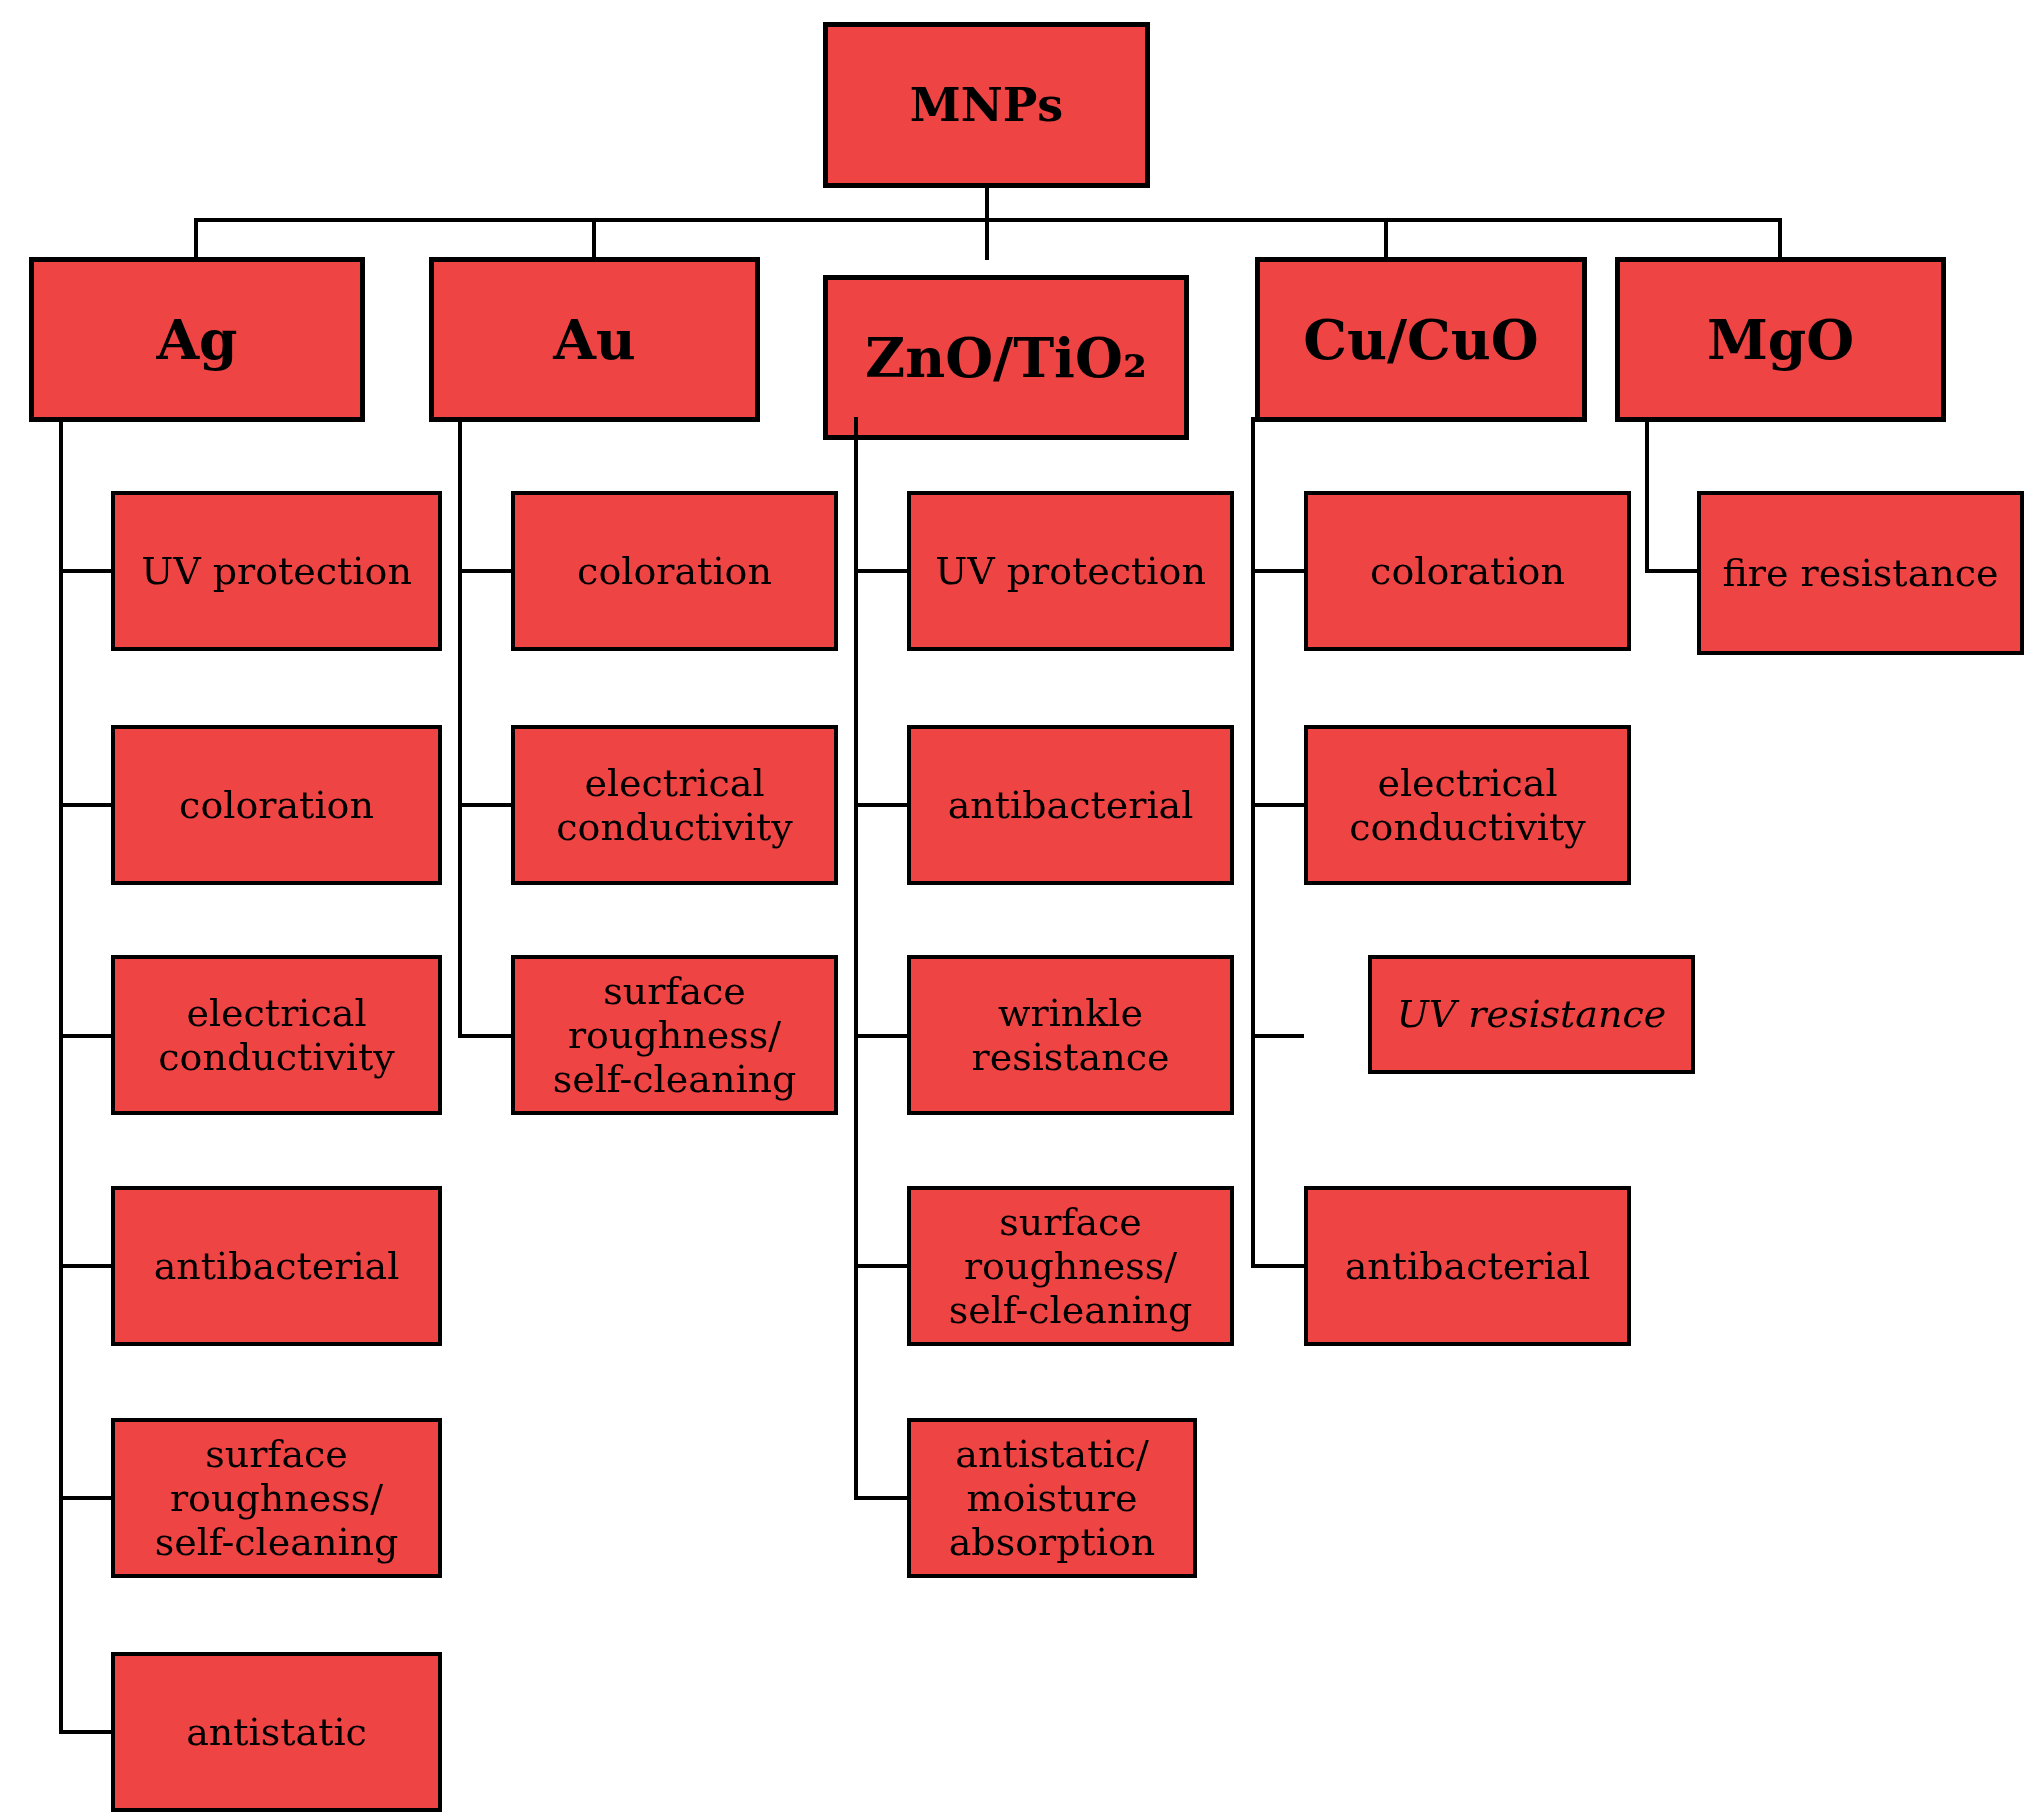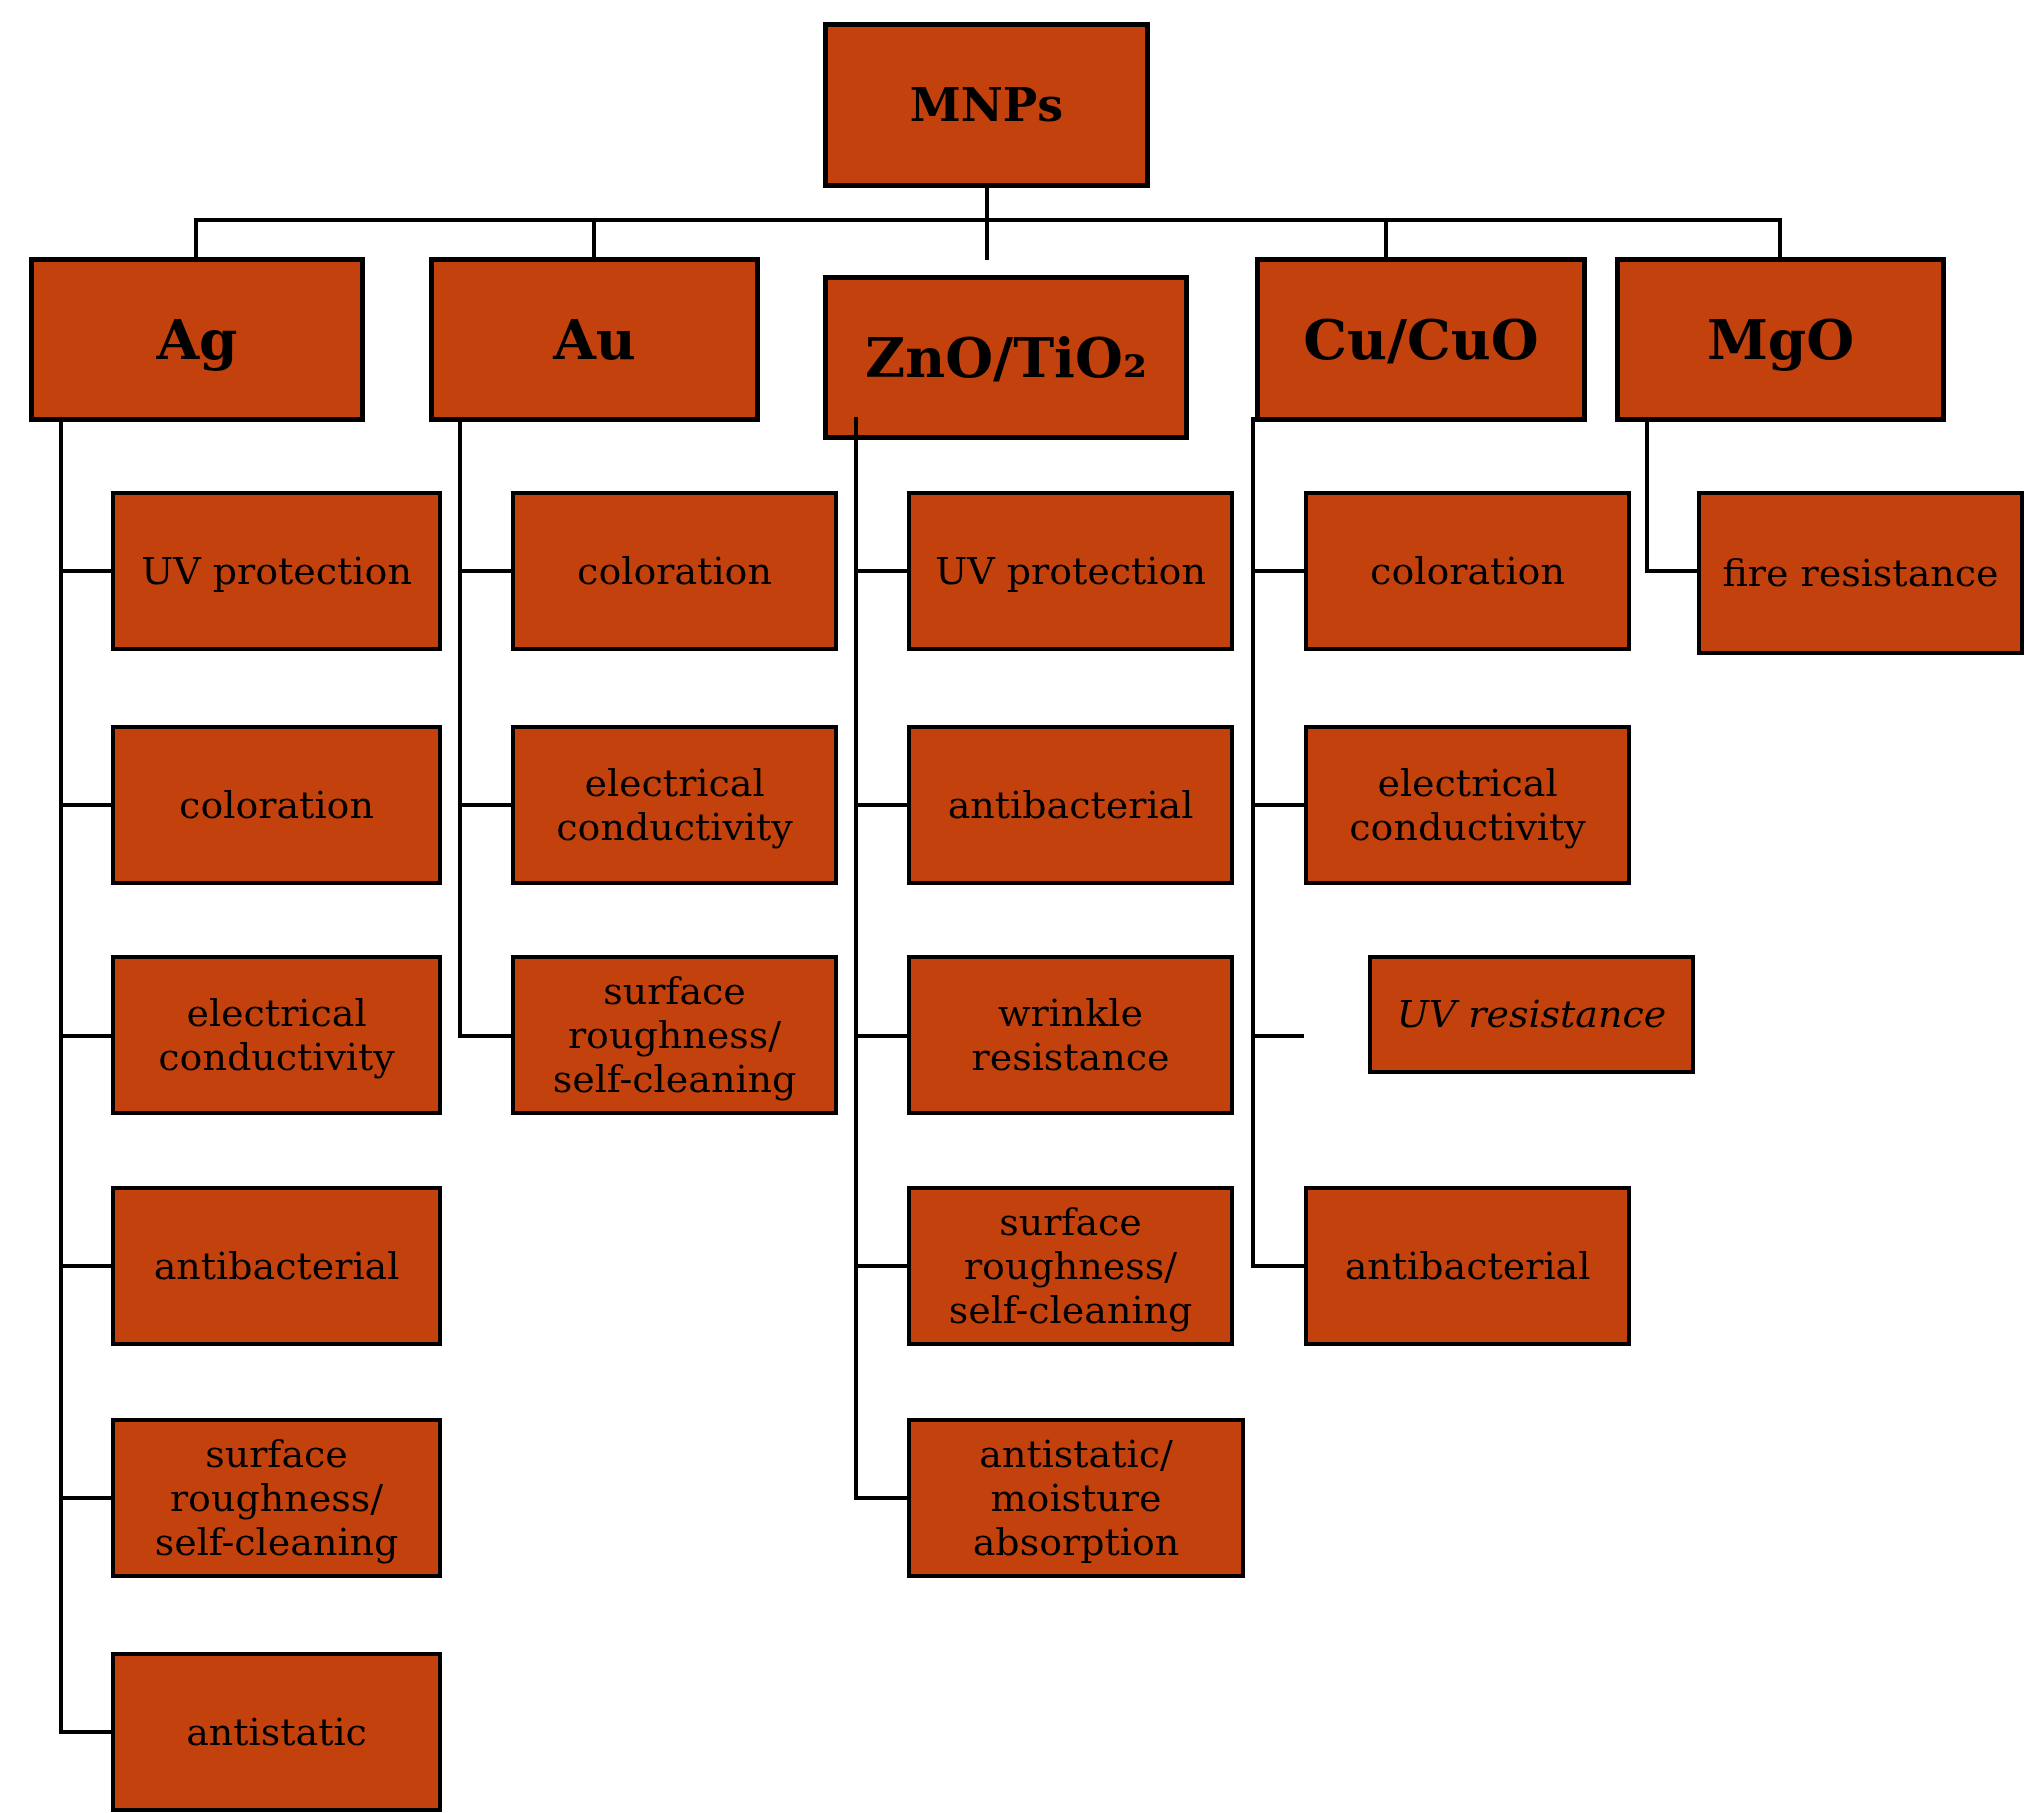--- a/index.html
+++ b/index.html
@@ -1,21 +1,21 @@
 <!DOCTYPE html>
 <html style="font-size:10.2px"><head>
 <meta charset="utf-8">
 <style>
   html,body{margin:0;padding:0;background:#ffffff;}
   .canvas{
     position:relative;width:2025px;height:1814px;background:#ffffff;
     font-family:"DejaVu Serif","Liberation Serif",serif;color:#000;
   }
   .box{
-    position:absolute;background:#c2410c;border:4.5px solid #000;box-sizing:border-box;
+    position:absolute;background:#ef4444;border:4.5px solid #000;box-sizing:border-box;
     display:flex;align-items:center;justify-content:center;text-align:center;
     white-space:pre-line;
   }
   .root-box{border-width:5.7px;font-weight:bold;font-size:46px;}
   .header-box{border-width:5.7px;font-weight:bold;font-size:55px;}
   .child-box{font-size:38px;line-height:1.16;}
   .hline,.vline{position:absolute;background:#000;}
   .hline{height:3.8px;}
   .vline{width:3.8px;}
 </style>
@@ -89,21 +89,21 @@
 roughness/
 self-cleaning</div>
 
   <div class="box child-box" style="left:907px;top:491px;width:327px;height:160px;">UV protection</div>
   <div class="box child-box" style="left:907px;top:725px;width:327px;height:160px;">antibacterial</div>
   <div class="box child-box" style="left:907px;top:955px;width:327px;height:160px;">wrinkle
 resistance</div>
   <div class="box child-box" style="left:907px;top:1186px;width:327px;height:160px;">surface
 roughness/
 self-cleaning</div>
-  <div class="box child-box" style="left:907px;top:1418px;width:338px;height:160px;">antistatic/
+  <div class="box child-box" style="left:907px;top:1418px;width:290px;height:160px;">antistatic/
 moisture
 absorption</div>
 
   <div class="box child-box" style="left:1304px;top:491px;width:327px;height:160px;">coloration</div>
   <div class="box child-box" style="left:1304px;top:725px;width:327px;height:160px;">electrical
 conductivity</div>
   <div class="box child-box" style="left:1368px;top:955px;width:327px;height:119px;font-style:italic;">UV resistance</div>
   <div class="box child-box" style="left:1304px;top:1186px;width:327px;height:160px;">antibacterial</div>
 
   <div class="box child-box" style="left:1697px;top:491px;width:327px;height:164px;">fire resistance</div>

